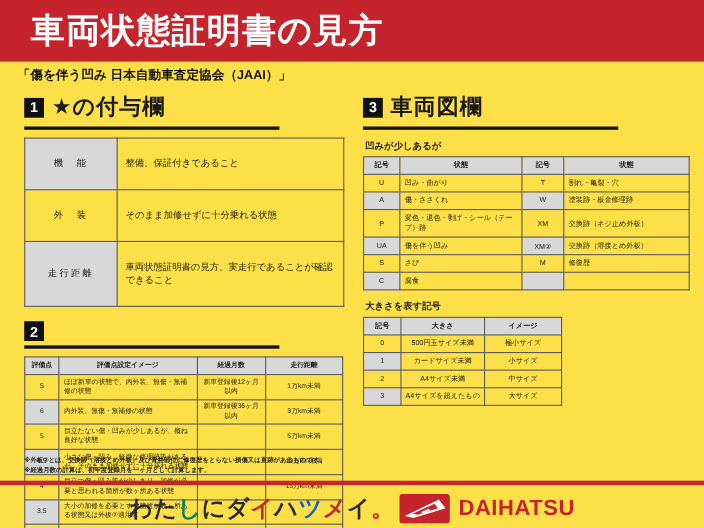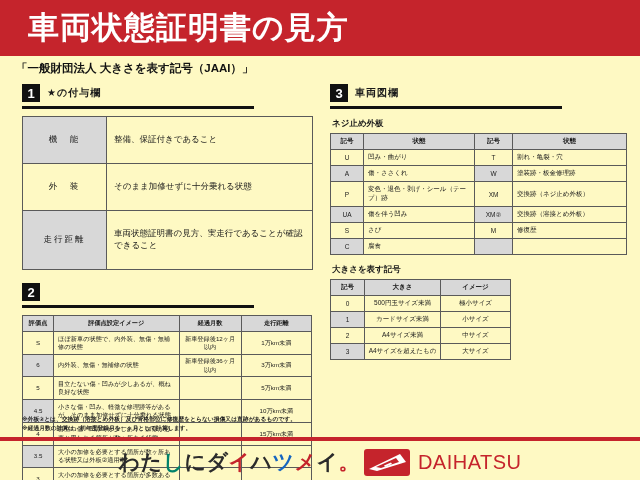--- a/index.html
+++ b/index.html
@@ -1,18 +1,18 @@
 <!DOCTYPE html>
 <html><head>
 <meta charset="utf-8">
 <style>
   * { margin:0; padding:0; box-sizing:border-box; }
   html,body { background:#ffffff; }
   .page {
-    position:relative; width:640px; height:480px; background:#fef9c3;
+    position:relative; width:640px; height:480px; background:#fde047;
     font-family:"Liberation Sans","DejaVu Sans",sans-serif; color:#1a1a1a;
     overflow:hidden;
   }
 
   
   .banner {
     position:absolute; left:0; top:0; width:640px; height:56px;
     background:#c5242c; color:#ffffff;
     display:flex; align-items:center; justify-content:space-between;
     padding:0 14px 0 28px;
@@ -27,21 +27,21 @@
 
   
   .sec-header {
     display:flex; align-items:center; gap:7px;
     border-bottom:3px solid #111; padding-bottom:4px;
   }
   .sec-num {
     background:#111; color:#fff; font-weight:bold; font-size:13px;
     width:18px; height:18px; display:flex; align-items:center; justify-content:center;
   }
-  .sec-title { font-size:10px; font-weight:bold; letter-spacing:1px; }
+  .sec-title { font-size:20px; font-weight:bold; letter-spacing:1px; }
 
   
   table { border-collapse:collapse; table-layout:fixed; border:1.5px solid #3a3a3a; }
   th, td { border:1px solid #5a5a5a; vertical-align:middle; word-break:break-all; }
   th { background:#d8d8d8; font-weight:bold; text-align:center; }
 
   
   .col-left  { position:absolute; left:22px;  top:84px; width:292px; }
   .col-right { position:absolute; left:330px; top:84px; width:298px; }
   .col-left  .sec-header { width:232px; }
@@ -80,32 +80,32 @@
   .t3b tbody tr:nth-child(even) td:first-child { background:#d8d8d8; }
 
   
   .divider { position:absolute; left:0; top:437px; width:640px; height:4px; background:#c5242c; }
   .footer {
     position:absolute; left:0; top:446px; width:640px; height:32px;
     display:flex; align-items:center; justify-content:center; gap:4px;
   }
   .slogan { font-size:21px; font-weight:bold; letter-spacing:0.5px; white-space:nowrap; }
   .brandmark { display:flex; align-items:center; gap:8px; }
-  .brand-text { font-size:20px; font-weight:normal; color:#c5242c; letter-spacing:0.5px; }
+  .brand-text { font-size:20px; font-weight:bold; color:#c5242c; letter-spacing:0.5px; }
 </style>
 </head>
 <body>
 
 <div class="page">
 
   <div class="banner">
     <span class="title">車両状態証明書の見方</span>
   </div>
 
-  <div class="subtitle">「一般財団法人 大きさを表す記号（JAAI）」</div>
+  <div class="subtitle">「傷を伴う凹み 日本自動車査定協会（JAAI）」</div>
 
   <div class="col-left">
 
     <div class="sec-header">
       <span class="sec-num">1</span>
       <span class="sec-title">★の付与欄</span>
     </div>
     <table class="t1">
       <colgroup>
           <col style="width:84px">
@@ -210,21 +210,21 @@
       <div>※外板②とは、交換跡（溶接とめ外板）及び骨格部位に修復歴をとらない損傷又は直跡があるものです。</div>
       <div>※経過月数の計算は、初年度登録月を一ヶ月として計算します。</div>
     </div>
 
   <div class="col-right">
     <div class="sec-header">
       <span class="sec-num">3</span>
       <span class="sec-title">車両図欄</span>
     </div>
 
-    <div class="tbl-label">ネジ止め外板</div>
+    <div class="tbl-label">凹みが少しあるが</div>
     <table class="t3a">
       <colgroup>
           <col style="width:33px">
           <col style="width:111px">
           <col style="width:38px">
           <col style="width:114px">
         </colgroup>
       <thead>
           <tr>
             <th>記号</th>

